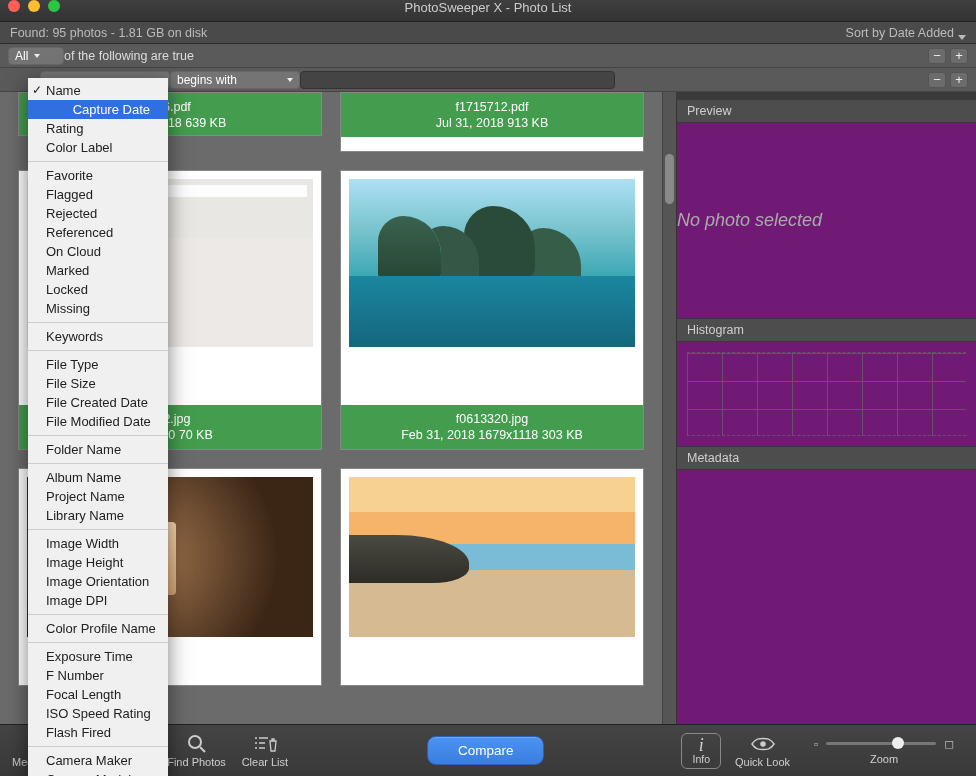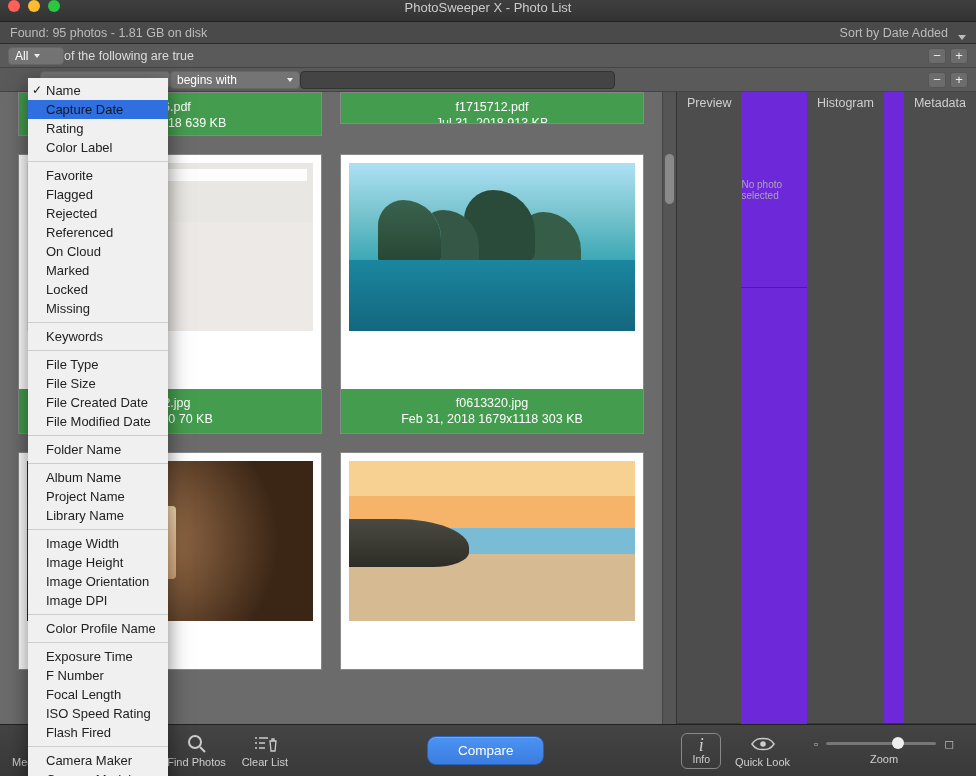--- a/index.html
+++ b/index.html
@@ -36,21 +36,21 @@
   
   .statusbar {
     height: 22px;
     background: #4a4a4a;
     display: flex; align-items: center; justify-content: space-between;
     padding: 0 10px;
     color: #bbb;
     font-size: 12.5px;
     border-bottom: 1px solid #2b2b2b;
   }
-  .sort { display: flex; align-items: flex-end; gap: 10px; margin-left: 15px; }
+  .sort { display: flex; align-items: flex-end; gap: 4px; margin-left: 15px; }
   .tri-down {
     width: 0; height: 0;
     border-left: 4px solid transparent;
     border-right: 4px solid transparent;
     border-top: 5px solid #bbb;
     display: inline-block;
   }
   
   .filter-row {
     height: 24px;
@@ -159,39 +159,41 @@
     position: relative;
     border-left: 1px solid #444;
   }
   .scrollbar-v .thumb-s {
     position: absolute; top: 62px; left: 2px; right: 2px; height: 50px;
     background: #8a8a8a; border-radius: 6px;
   }
   
   .right-panel {
     width: 300px;
-    background: #6d28d9;
+    background: #701a75;
     border-left: 1px solid #333;
-    display: flex; flex-direction: row;
+    display: flex; flex-direction: column;
     color: #c8c8c8;
     font-size: 13px;
+    margin-top: 8px;
   }
   .panel-sec-title {
     padding: 4px 10px;
     color: #cfcfcf;
     border-bottom: 1px solid #393939;
     background: #4d4d4d;
     font-size: 12.5px;
   }
   .preview-area {
     height: 196px;
-    display: flex; align-items: center; justify-content: center;
+    display: flex; align-items: center; 
     color: #a9a9a9;
-    font-size: 10px;
+    font-size: 18px;
     border-bottom: 1px solid #393939;
+    font-style: italic;
   }
   .histogram-area {
     padding: 6px 10px 10px;
     border-bottom: 1px solid #393939;
   }
   .histo-grid {
     margin-top: 4px;
     height: 84px;
     border-top: 1px dashed #666;
     border-bottom: 1px dashed #666;
@@ -265,21 +267,22 @@
     white-space: nowrap;
     position: relative;
   }
   .dd-item.checked::before {
     content: "✓";
     position: absolute; left: 4px; top: 2px;
     font-size: 12px;
   }
   .dd-item.hl {
     background: #2f6fe0;
-    color: #0f172a;
+    color: #ffffff;
+    text-align: right;
   }
   .dd-sep {
     height: 1px;
     background: #ccc;
     margin: 4px 0;
   }
   svg { display:block; }
 </style>
 </head>
 <body>
@@ -335,21 +338,21 @@
   <div class="photo-area">
     <div class="photo-scroll">
       <div class="grid">
 
         <div class="card" style="height:44px">
           <div class="green-footer">
             <div>496.pdf</div>
             <div>Jul 31, 2018  639 KB</div>
           </div>
         </div>
-        <div class="card" style="height:32px">
+        <div class="card" style="height:60px">
           <div class="green-footer">
             <div>f1715712.pdf</div>
             <div>Jul 31, 2018  913 KB</div>
           </div>
         </div>
 
         <div class="card">
           <div class="thumb tall">
               <div class="thumb-inner img-term"></div>
             </div>

